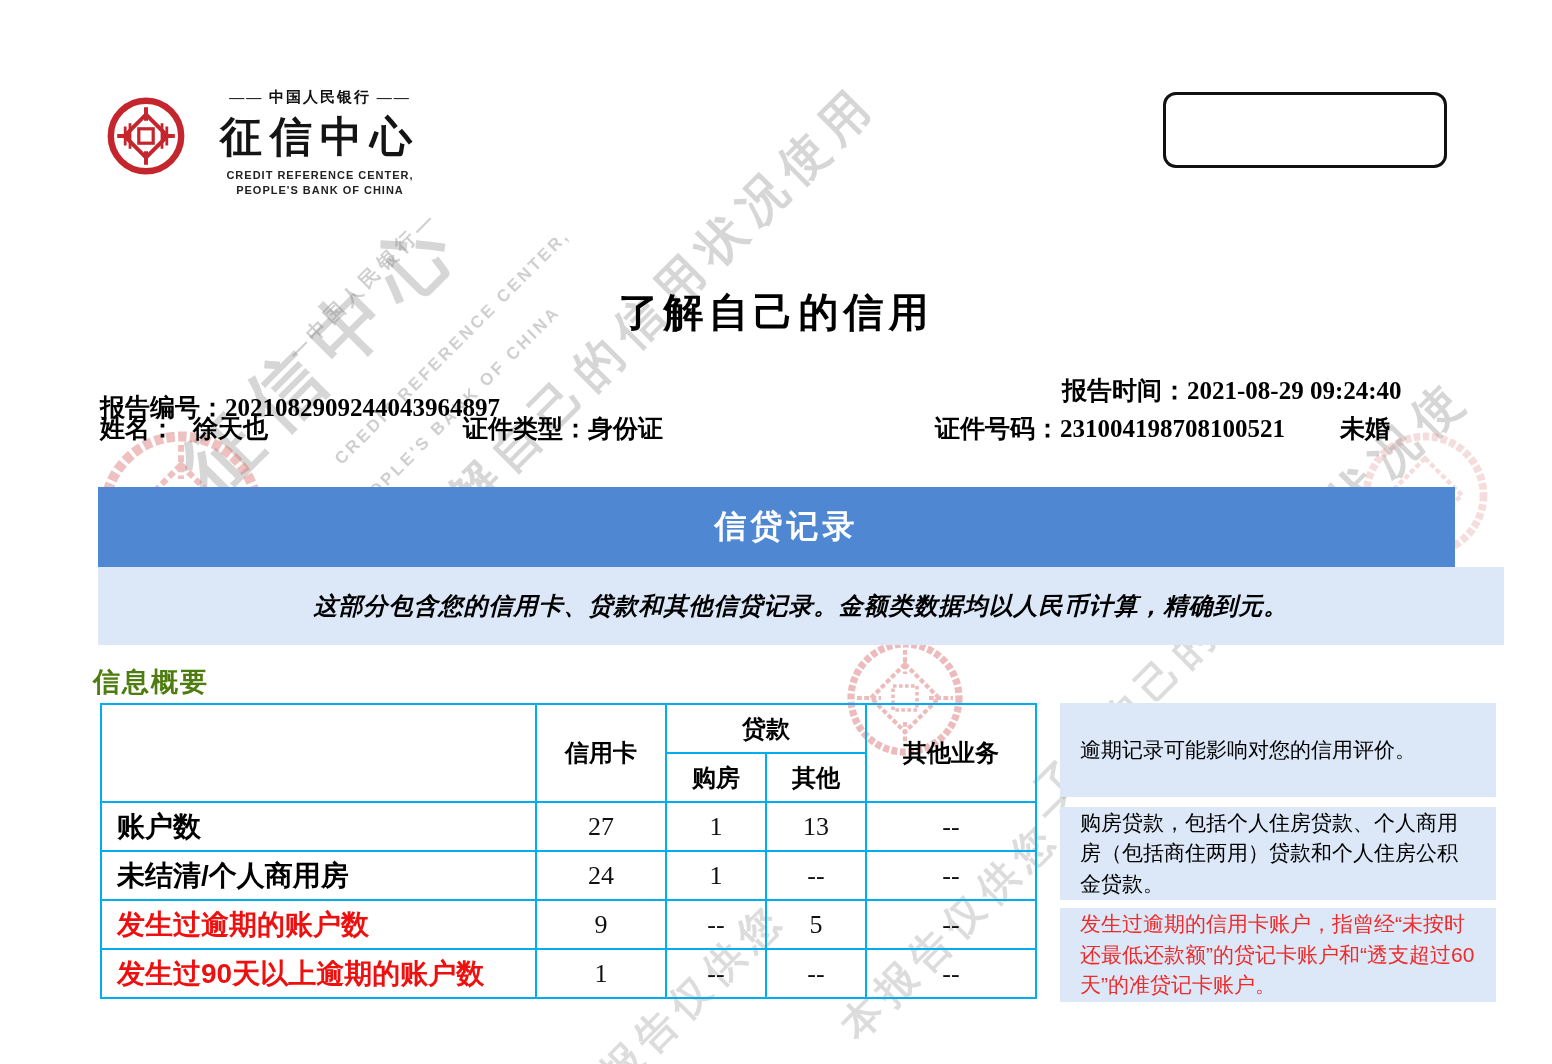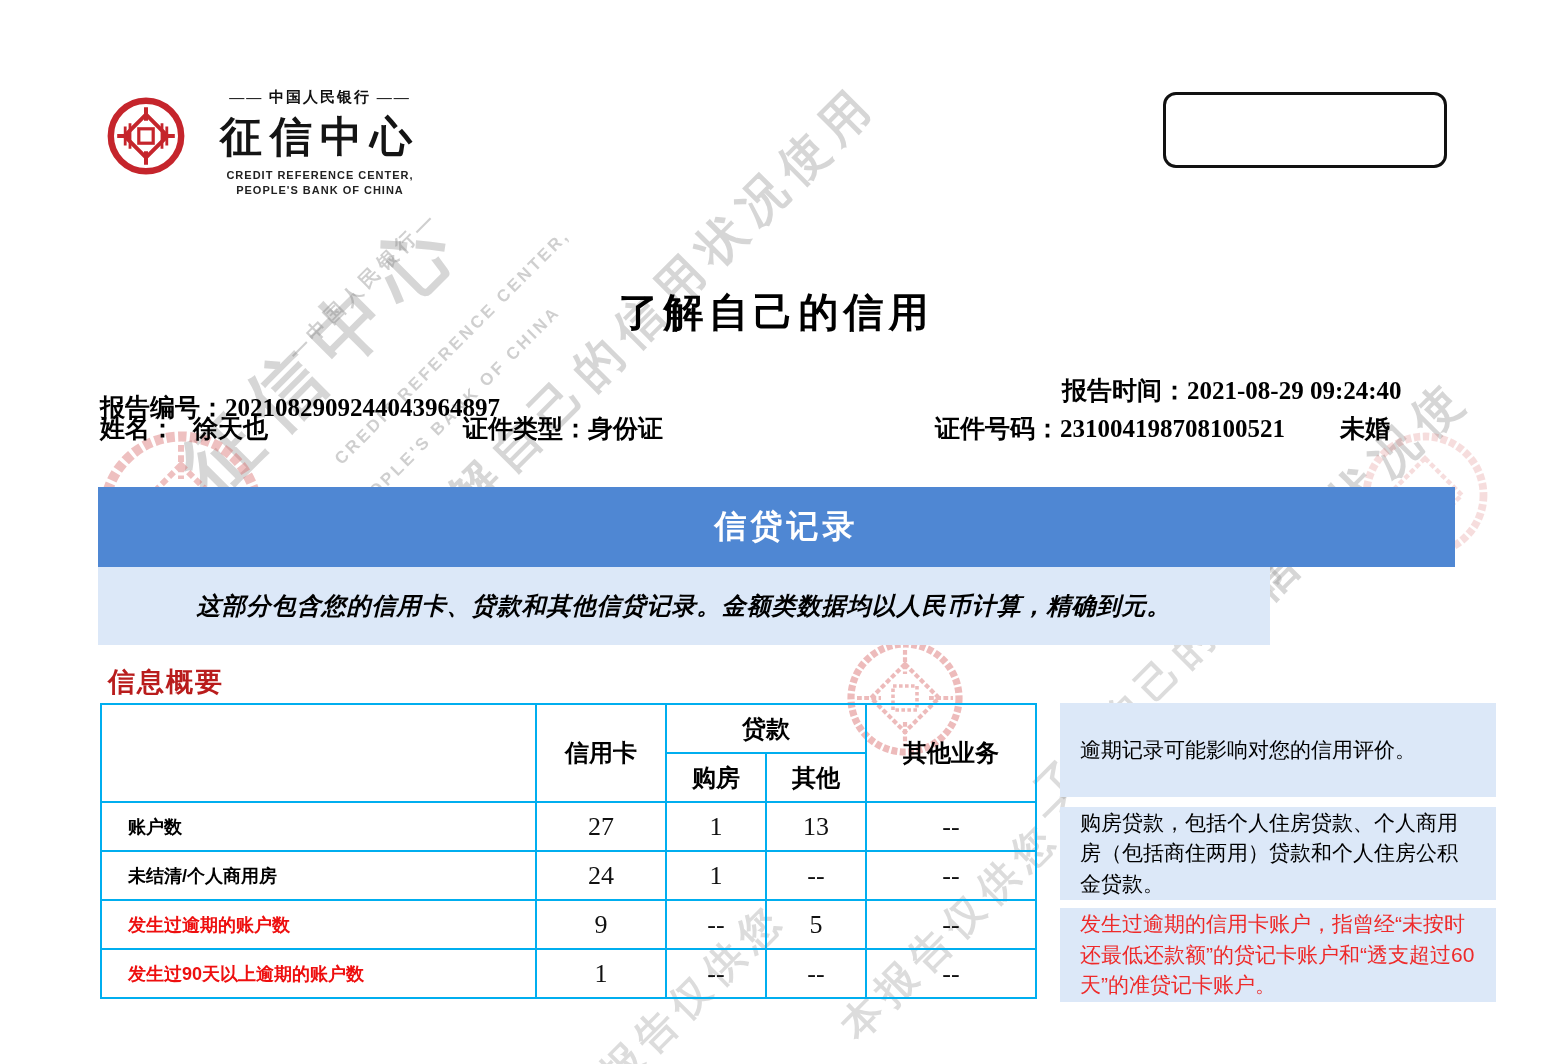--- a/index.html
+++ b/index.html
@@ -48,36 +48,36 @@
   .info { z-index:1; font-size:25px; font-weight:bold; color:#000; white-space:nowrap; }
   .info .serif { font-weight:bold; }
 
   
   .banner {
     left:98px; top:487px; width:1357px; height:80px; z-index:1;
     background:#4f87d3; display:flex; align-items:center; justify-content:center;padding-left:20px;
   }
   .banner-title { color:#ffffff; font-size:32px; font-weight:bold; letter-spacing:4px; }
   .band {
-    left:98px; top:567px; width:1172px; height:78px; z-index:1;
+    left:98px; top:567px; width:1406px; height:78px; z-index:1;
     background:#dce8f8; display:flex; align-items:center; justify-content:center;
   }
   .band-text { font-size:24px; font-weight:bold; font-style:italic; color:#000; letter-spacing:1px; }
 
   .section-heading {
-    left:108px; top:664px; z-index:1;
-    font-size:27px; font-weight:bold; letter-spacing:2px; color:#b91c1c;
+    left:93px; top:664px; z-index:1;
+    font-size:27px; font-weight:bold; letter-spacing:2px; color:#4d7c0f;
   }
 
   
   .summary-table-wrap { left:100px; top:703px; z-index:1; }
   table.summary { border-collapse:collapse; table-layout:fixed; width:935px; background:transparent; }
   table.summary td { border:2px solid #00aeef; }
   td.hd { text-align:center; font-size:24px; font-weight:bold; color:#000; height:49px; }
-  td.lbl { font-size:18px; font-weight:bold; color:#000; padding-left:26px; height:49px; }
+  td.lbl { font-size:28px; font-weight:bold; color:#000; padding-left:15px; height:49px; }
   td.lbl.red { color:#ee0f0f; }
   td.val { text-align:center; font-family:"Liberation Serif","DejaVu Serif",serif; font-size:26px; color:#111; height:49px; }
 
   
   .note {
     left:1060px; width:436px; z-index:1; background:#dce8f8;
     display:flex; align-items:center; padding:10px 20px;
     font-size:21px; line-height:1.45; color:#000;
   }
   .note.red { color:#ee2a2a; }

